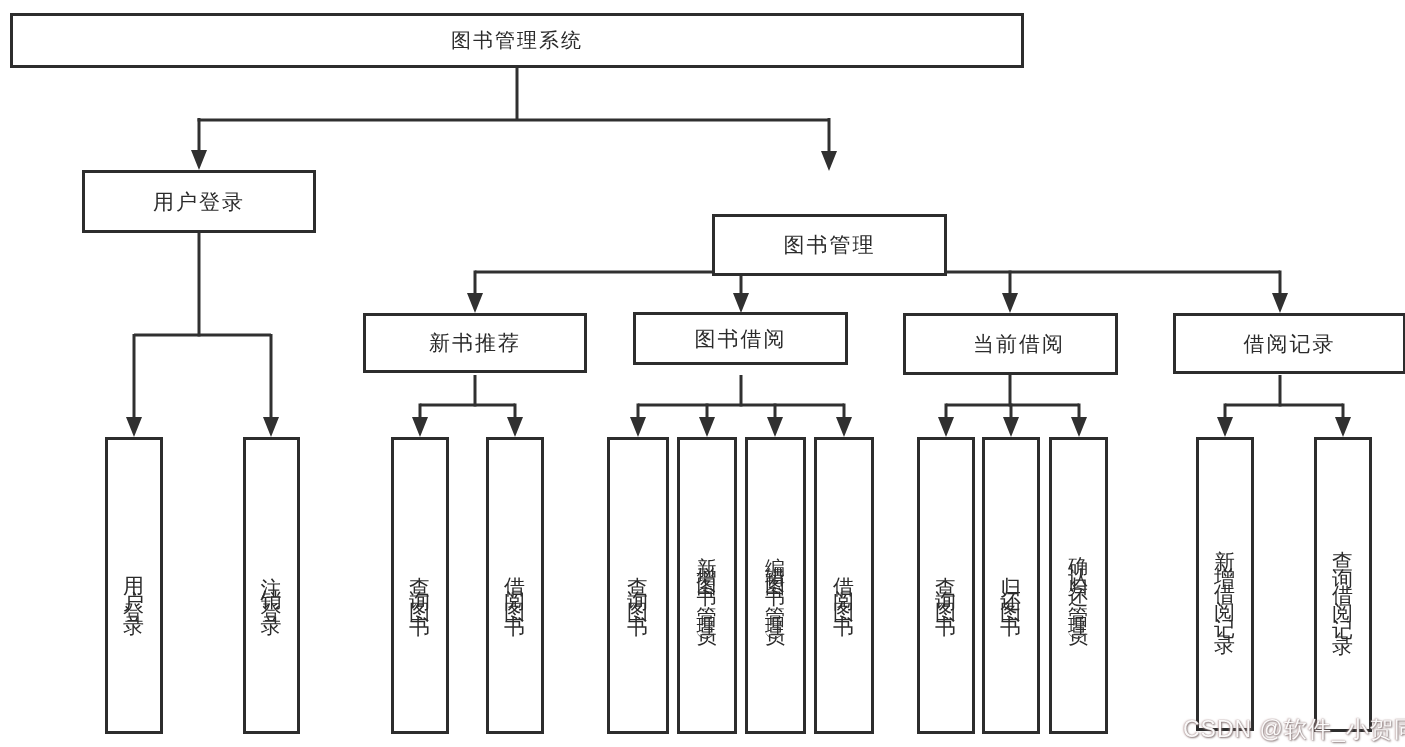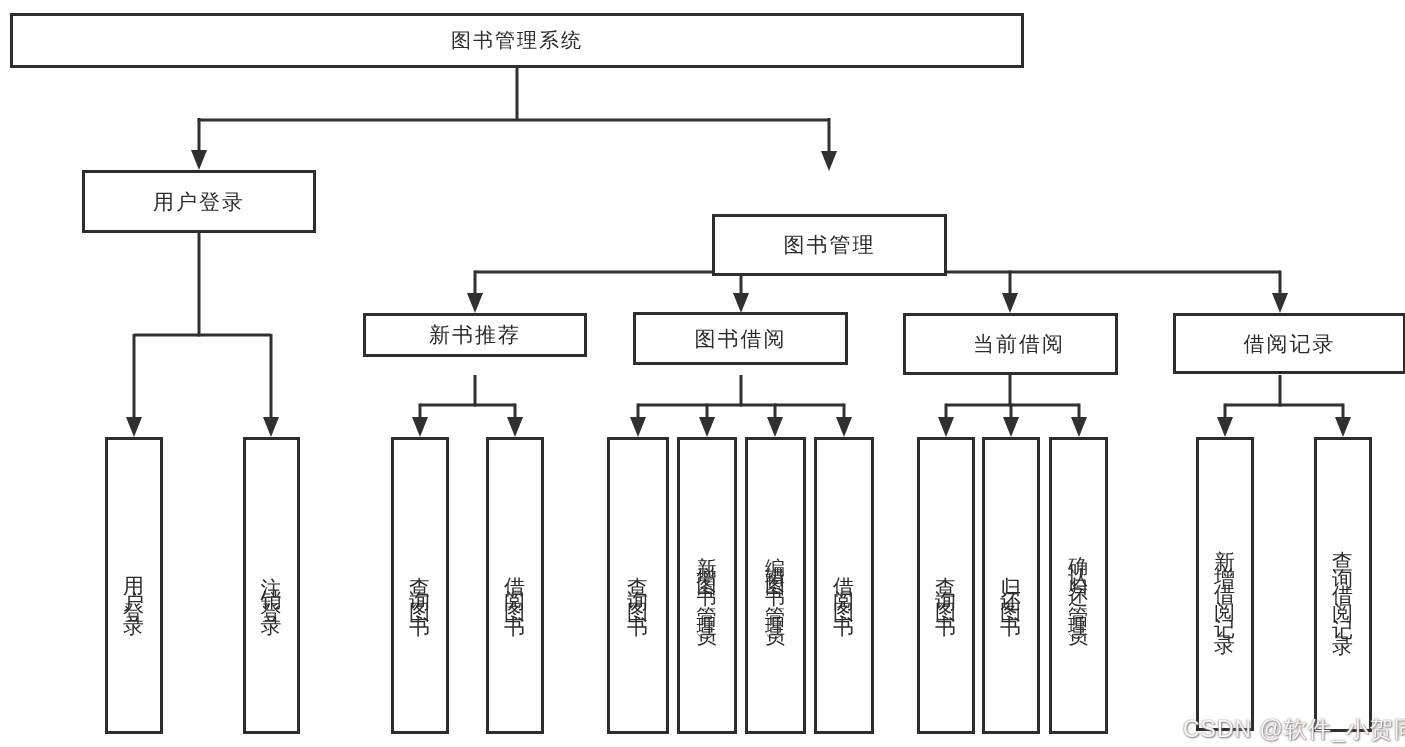--- a/index.html
+++ b/index.html
@@ -89,21 +89,21 @@
       <polygon points="1217,417 1233,417 1225,437"></polygon>
       <polygon points="1335,417 1351,417 1343,437"></polygon>
     </g>
   </svg>
 
   <div class="node node-h node-root">图书管理系统</div>
 
   <div class="node node-h" style="left:82px;top:170px;width:234px;height:63px;">用户登录</div>
   <div class="node node-h" style="left:712px;top:171px;width:235px;height:62px;margin-top:43px;">图书管理</div>
 
-  <div class="node node-h" style="left:363px;top:313px;width:224px;height:44px;">新书推荐</div>
+  <div class="node node-h" style="left:363px;top:313px;width:224px;height:60px;">新书推荐</div>
   <div class="node node-h" style="left:633px;top:312px;width:215px;height:53px;">图书借阅</div>
   <div class="node node-h" style="left:903px;top:313px;width:215px;height:62px;padding-left:17px;">当前借阅</div>
   <div class="node node-h" style="left:1173px;top:313px;width:233px;height:61px;">借阅记录</div>
 
   <div class="node leaf" style="left:105px;width:58px;">
     <span>用户登录</span>
   </div>
   <div class="node leaf" style="left:243px;width:57px;">
     <span>注销登录</span>
   </div>

